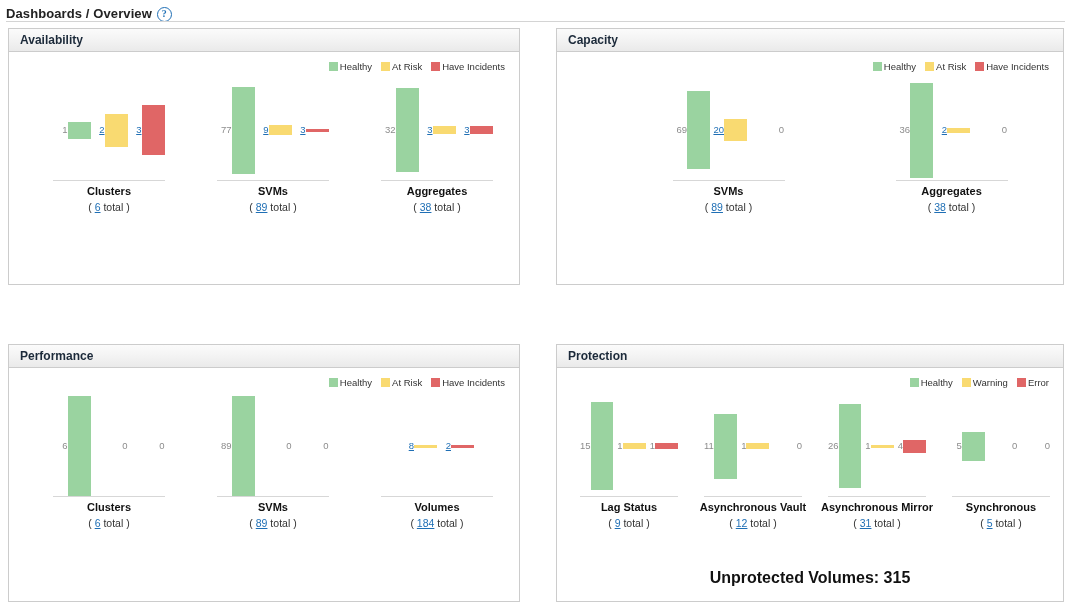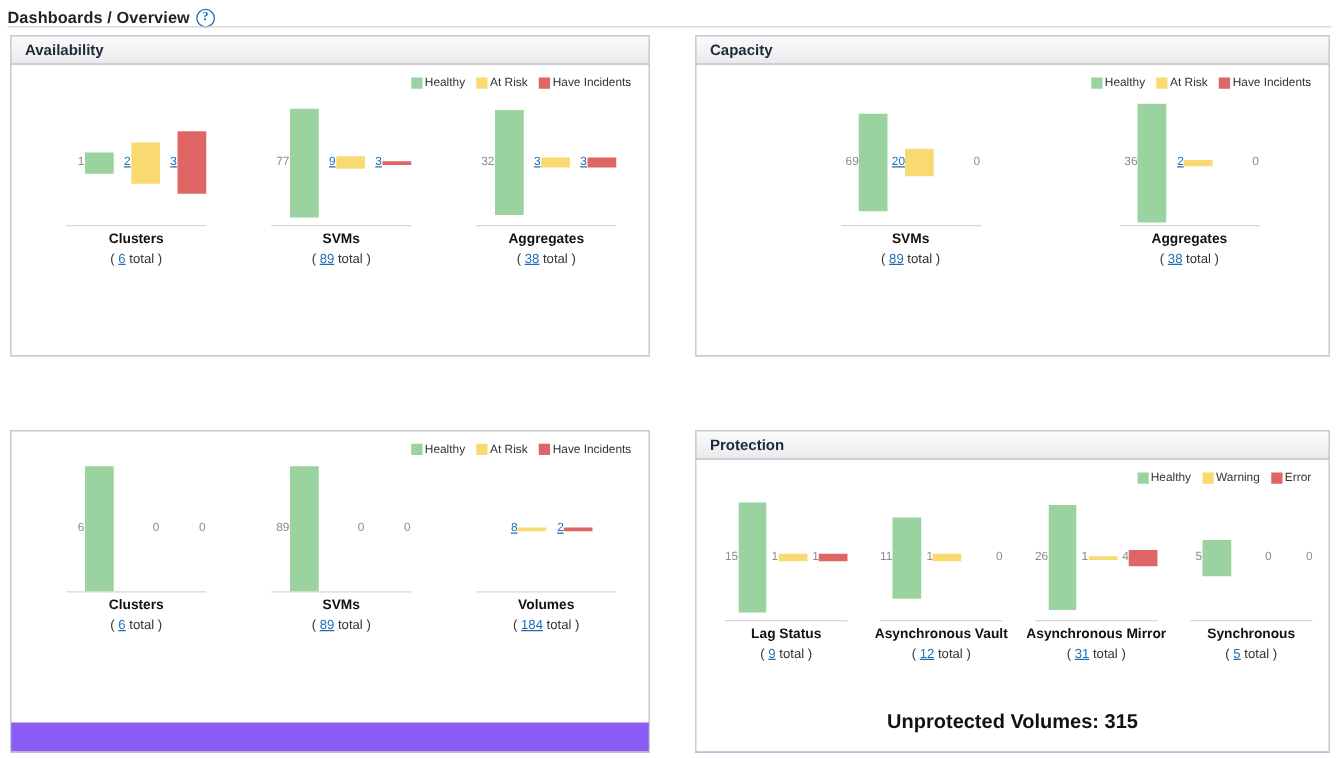--- a/index.html
+++ b/index.html
@@ -41,21 +41,21 @@
     position: absolute;
     left: 6px; top: 21px;
     width: 1059px; height: 1px;
     background: #d4d4d4;
   }
 
   
   .panel {
     position: absolute;
     border: 1px solid #cccccc;
-    background: #8b5cf6;
+    background: #fde047;
     box-sizing: border-box;
   }
   .panel-avail  { left: 8px;   top: 28px;  width: 512px; height: 257px; }
   .panel-cap    { left: 556px; top: 28px;  width: 508px; height: 257px; }
   .panel-perf   { left: 8px;   top: 344px; width: 512px; height: 258px; }
   .panel-prot   { left: 556px; top: 344px; width: 508px; height: 258px; }
 
   .panel-header {
     height: 23px;
     background: linear-gradient(to bottom, #fbfbfb 0%, #f3f3f3 50%, #eaeaea 100%);
@@ -296,20 +296,23 @@
                 <div class="barval plain">0</div>
               </div>
             </div>
             <div class="group-label">Aggregates</div>
             <div class="group-total"><span>( </span><span class="num">38</span><span> total )</span></div>
           </div>
         </div>
       </div>
     </div>
   <div class="panel panel-perf">
+      <div class="panel-header">
+        <div class="panel-title">Performance</div>
+      </div>
       <div class="panel-body">
         <div class="legend">
           <div class="legend-item">
             <span class="legend-swatch" style="background: rgb(154, 211, 160);"></span>
             <span>Healthy</span>
           </div>
           <div class="legend-item">
             <span class="legend-swatch" style="background: rgb(249, 218, 113);"></span>
             <span>At Risk</span>
           </div>

